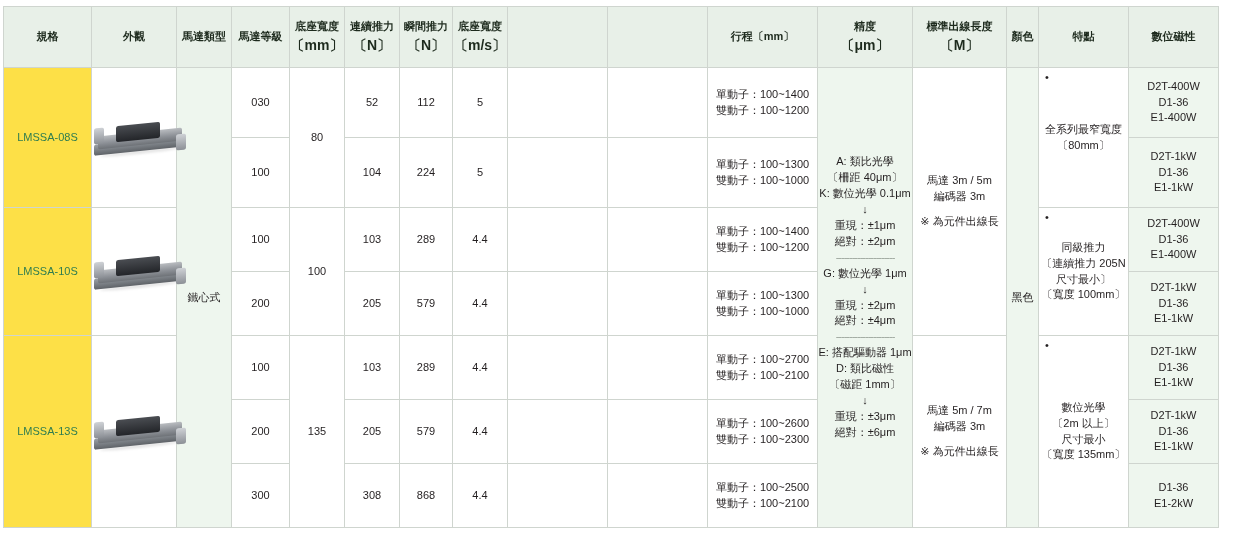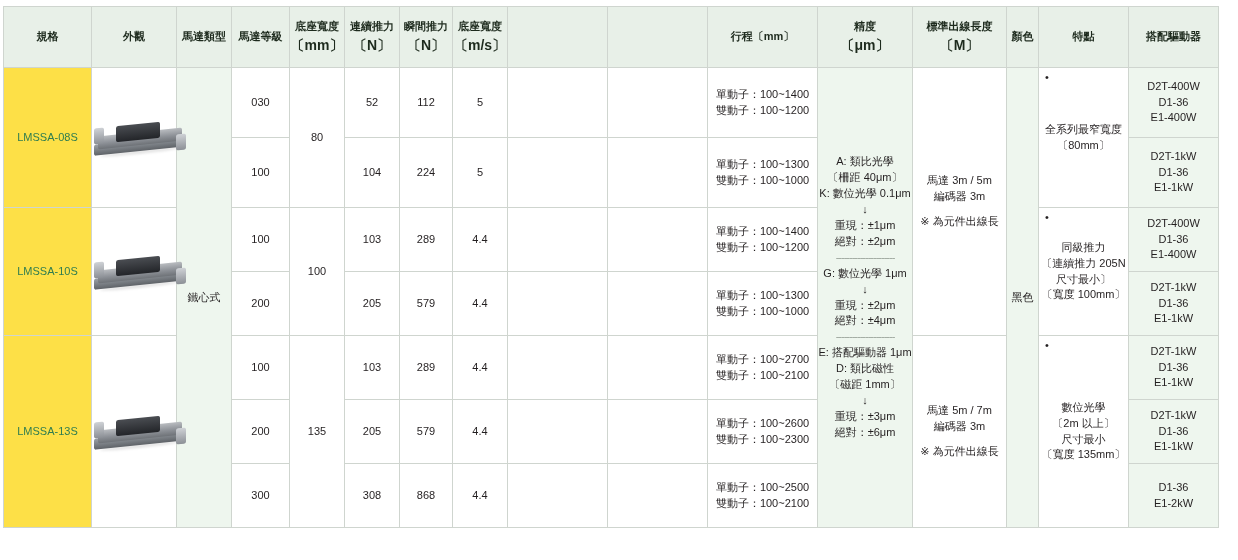--- a/index.html
+++ b/index.html
@@ -64,21 +64,21 @@
       <th><span>連續推力</span><span class="unit">〔N〕</span></th>
       <th><span>瞬間推力</span><span class="unit">〔N〕</span></th>
       <th><span>底座寬度</span><span class="unit">〔m/s〕</span></th>
       <th><span></span></th>
       <th><span></span></th>
       <th><span>行程〔mm〕</span></th>
       <th><span>精度</span><span class="unit">〔μm〕</span></th>
       <th><span>標準出線長度</span><span class="unit">〔M〕</span></th>
       <th><span>顏色</span></th>
       <th><span>特點</span></th>
-      <th><span>搭配驅動器</span></th>
+      <th><span>數位磁性</span></th>
     </tr>
   </thead>
   <tbody>
 
     <tr style="height:70px">
       <td class="model-cell" rowspan="2">LMSSA-08S</td>
       <td class="img-cell" rowspan="2">
         <div class="prod">
           <div class="shadow"></div>
               <div class="base"></div>

